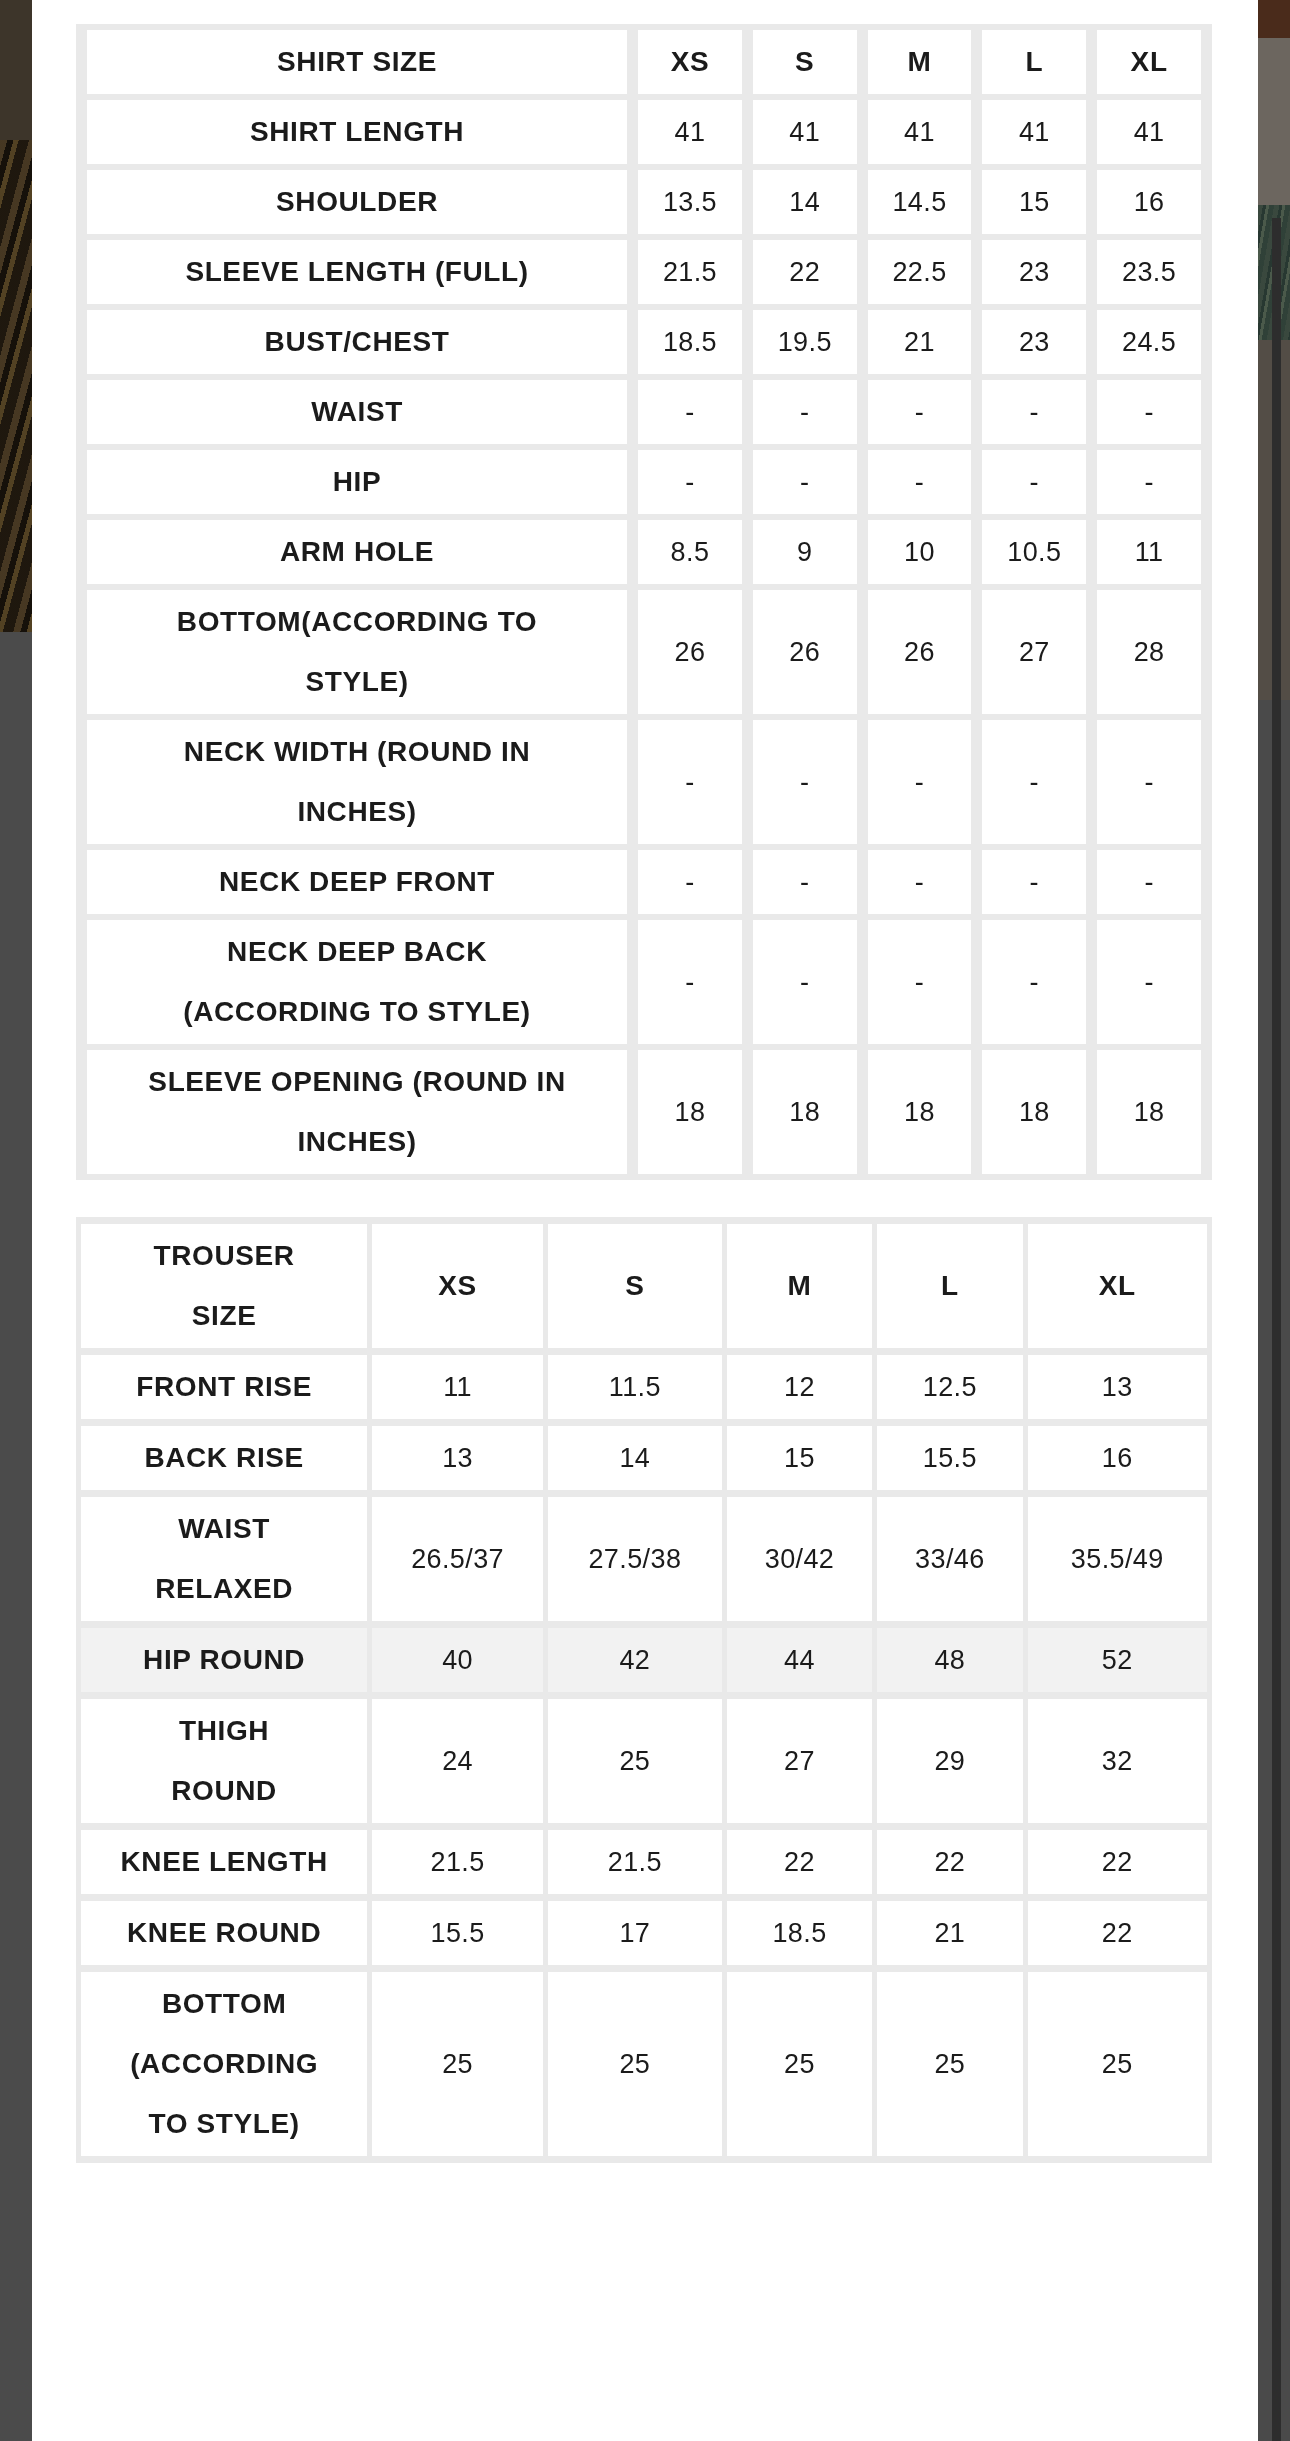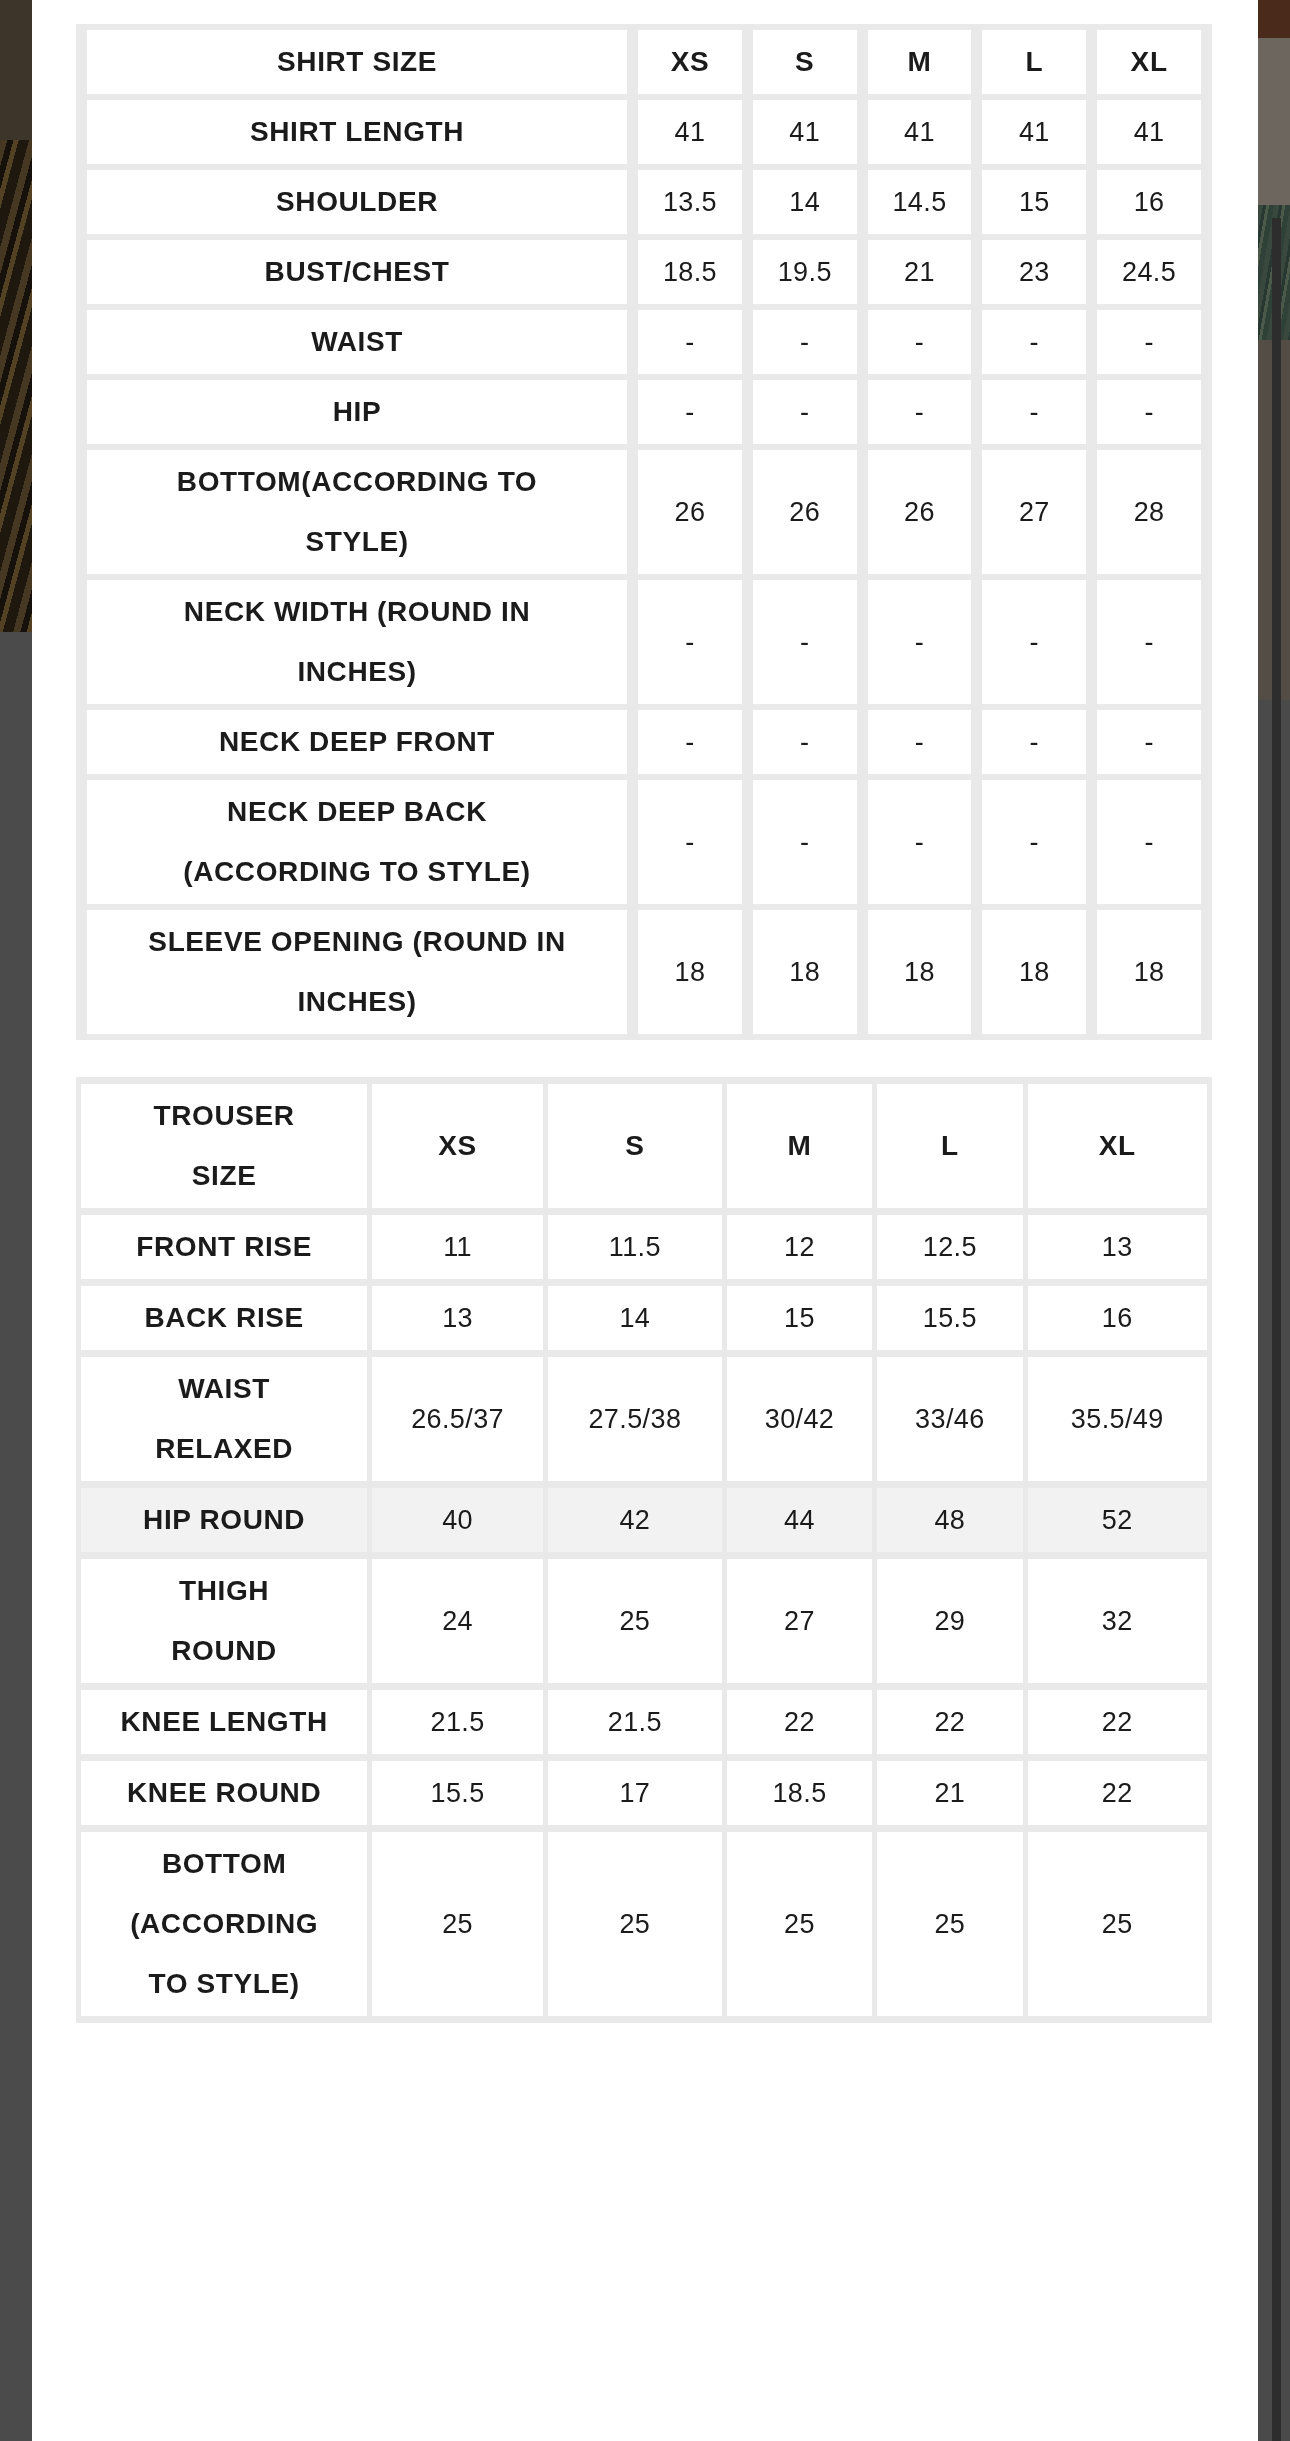--- a/index.html
+++ b/index.html
@@ -122,20 +122,28 @@
         </tr>
         <tr>
           <th>SHOULDER</th>
           <td>13.5</td>
           <td>14</td>
           <td>14.5</td>
           <td>15</td>
           <td>16</td>
         </tr>
         <tr>
+          <th>SLEEVE LENGTH (FULL)</th>
+          <td>21.5</td>
+          <td>22</td>
+          <td>22.5</td>
+          <td>23</td>
+          <td>23.5</td>
+        </tr>
+        <tr>
           <th>BUST/CHEST</th>
           <td>18.5</td>
           <td>19.5</td>
           <td>21</td>
           <td>23</td>
           <td>24.5</td>
         </tr>
         <tr>
           <th>WAIST</th>
           <td>-</td>
@@ -144,20 +152,28 @@
           <td>-</td>
           <td>-</td>
         </tr>
         <tr>
           <th>HIP</th>
           <td>-</td>
           <td>-</td>
           <td>-</td>
           <td>-</td>
           <td>-</td>
+        </tr>
+        <tr>
+          <th>ARM HOLE</th>
+          <td>8.5</td>
+          <td>9</td>
+          <td>10</td>
+          <td>10.5</td>
+          <td>11</td>
         </tr>
         <tr>
           <th>BOTTOM(ACCORDING TO
 STYLE)</th>
           <td>26</td>
           <td>26</td>
           <td>26</td>
           <td>27</td>
           <td>28</td>
         </tr>

